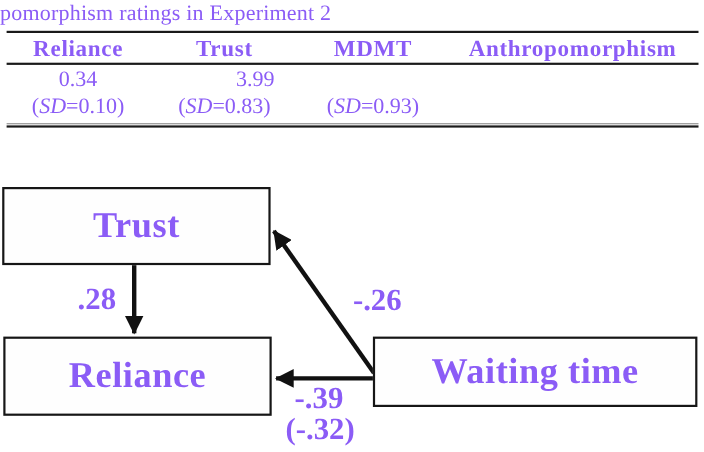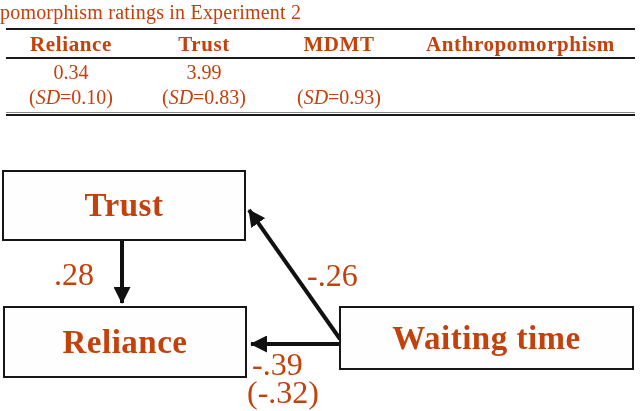--- a/index.html
+++ b/index.html
@@ -1,52 +1,52 @@
 <!DOCTYPE html>
 <html><head>
 <meta charset="utf-8">
 <style>
   html,body { margin:0; padding:0; background:#fff; }
   .screen {
     position:relative; width:640px; height:411px; background:#ffffff;
-    font-family:"Liberation Serif","DejaVu Serif",serif; color:#c2410c;
+    font-family:"Liberation Serif","DejaVu Serif",serif; color:#8b5cf6;
     overflow:hidden;
   }
   
   .caption {
     position:absolute; left:0px; top:1px; font-size:20px; letter-spacing:0.2px;
     white-space:nowrap;
   }
   .rule { position:absolute; left:6px; width:629px; height:2px; background:#1a1a1a; }
   .rule-top { top:28px; }
   .rule-mid { top:57px; }
   .rule-bot-light { top:112px; height:1px; background:#8a8a8a; }
   .rule-bot { top:114px; }
   .trow {
     position:absolute; left:6px; width:629px; display:flex; text-align:center;
     white-space:nowrap;
   }
   .thead { top:31px; font-weight:bold; font-size:21px; letter-spacing:0.6px; line-height:26px; }
-  .tmeans { top:60px; font-size:20px; line-height:24px; }
+  .tmeans { top:60px; font-size:20px; line-height:24px;gap:28px; }
   .tsds  { top:85px; font-size:20px; line-height:25px; }
   .c0 { width:130px; } .c1 { width:136px; } .c2 { width:134px; } .c3 { width:229px; }
   .sd-it { font-style:italic;text-align:center; }
   
   .node {
     position:absolute; box-sizing:border-box; border:2px solid #161616;
     background:#fefefe; display:flex; align-items:center; justify-content:center;
     font-weight:bold; font-size:33px; letter-spacing:0.5px;
   }
   .node-trust    { left:2px;   top:170px; width:244px; height:71px; }
   .node-reliance { left:3px;   top:306px; width:244px; height:72px; }
   .node-waiting  { left:339px; top:306px; width:295px; height:64px; }
   .arrows { position:absolute; left:0; top:0; width:640px; height:411px; pointer-events:none; }
   .elabel {
-    position:absolute; font-weight:normal; font-size:32px; line-height:1.05;
-    white-space:nowrap;
+    position:absolute; font-weight:bold; font-size:28px; line-height:1.05;
+    text-align:center; white-space:nowrap;
   }
   .elabel-28  { left:54px;  top:258px; width:68px; }
   .elabel-26  { left:307px; top:259px; width:72px; }
   .elabel-39  { left:252px; top:348px; width:76px; }
   .elabel-32  { left:247px; top:376px; width:88px; }
 </style>
 </head>
 <body>
 
 <div class="screen">

